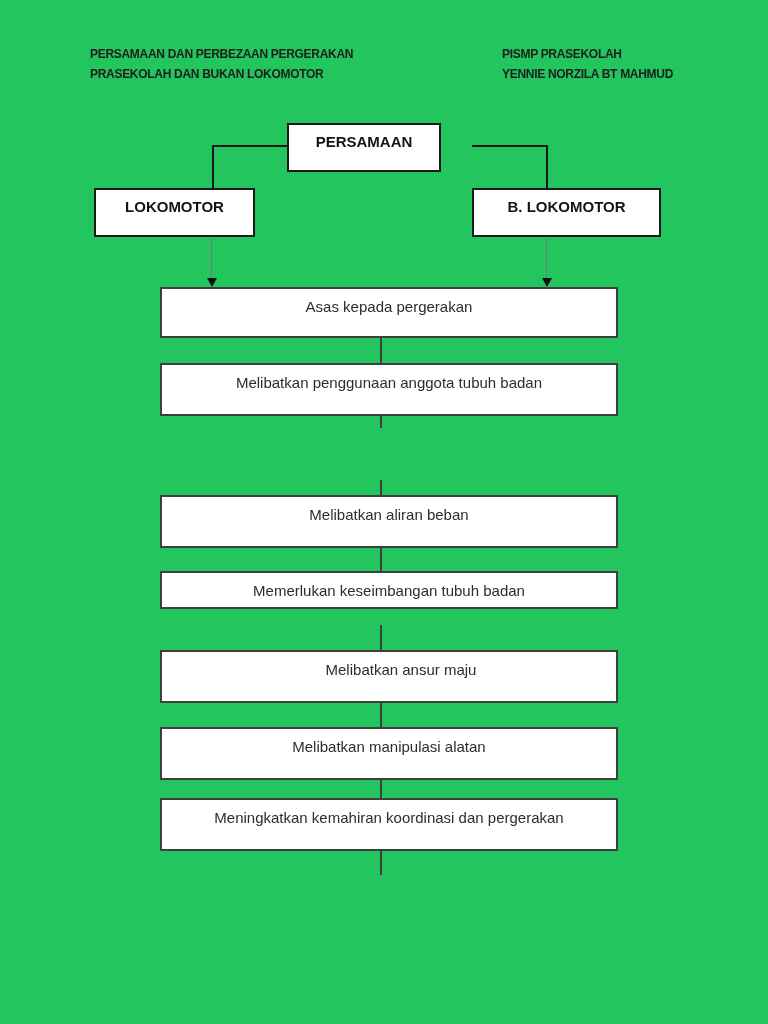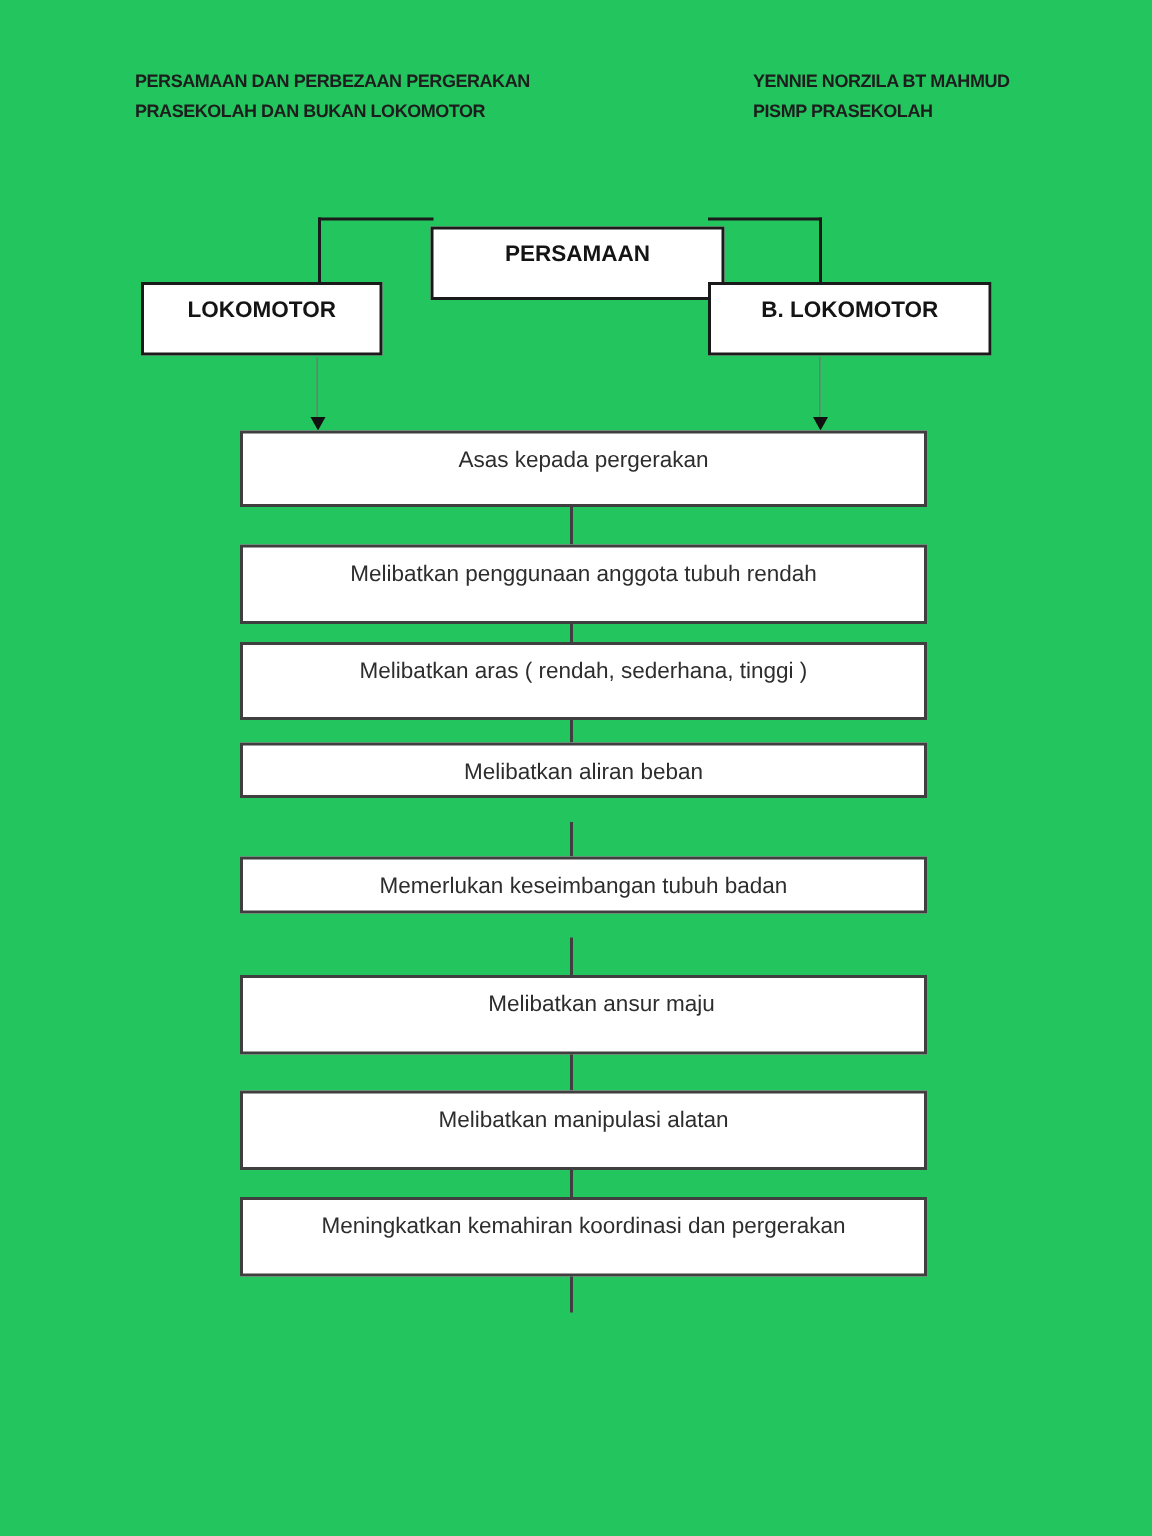--- a/index.html
+++ b/index.html
@@ -34,21 +34,21 @@
     position: absolute;
     border: 2px solid #1a1a1a;
     background: #ffffff;
     box-sizing: border-box;
     text-align: center;
     font-weight: bold;
     font-size: 15px;
     color: #141414;
     padding-top: 8px;
   }
-  .box-persamaan   { left: 287px; top: 123px; width: 196px; height: 49px; margin-top: 28px; }
+  .box-persamaan   { left: 287px; top: 123px; width: 154px; height: 49px; }
   .box-lokomotor   { left: 94px;  top: 188px; width: 161px; height: 49px; }
   .box-b-lokomotor { left: 472px; top: 188px; width: 189px; height: 49px; }
 
   
   .wbox {
     position: absolute;
     left: 160px;
     width: 458px;
     border: 2px solid #3f3f3f;
     background: #ffffff;
@@ -87,22 +87,22 @@
 </head>
 <body>
 
 <div class="page">
 
   <div class="hdr hdr-left">
     <div>PERSAMAAN DAN PERBEZAAN PERGERAKAN</div>
     <div>PRASEKOLAH DAN BUKAN LOKOMOTOR</div>
   </div>
   <div class="hdr hdr-right">
+    <div>PISMP PRASEKOLAH</div>
     <div>YENNIE NORZILA BT MAHMUD</div>
-    <div>PISMP PRASEKOLAH</div>
   </div>
 
   <div class="tbox box-persamaan">
     <span>PERSAMAAN</span>
   </div>
 
   <div class="line" style="left:212px; top:145px; width:77px; height:2px;"></div>
   <div class="line" style="left:212px; top:145px; width:2px; height:45px;"></div>
   <div class="line" style="left:472px; top:145px; width:76px; height:2px;"></div>
   <div class="line" style="left:546px; top:145px; width:2px; height:45px;"></div>
@@ -118,30 +118,27 @@
   <div class="arrowhead" style="left:207px; top:278px;"></div>
   <div class="shaft" style="left:546px; top:238px; height:42px;"></div>
   <div class="arrowhead" style="left:542px; top:278px;"></div>
 
   <div class="wbox" style="top:287px; height:51px;">
     <span>Asas kepada pergerakan</span>
   </div>
   <div class="vconn" style="top:338px; height:25px;"></div>
 
   <div class="wbox" style="top:363px; height:53px;">
-    <span>Melibatkan penggunaan anggota tubuh rendah</span>
+    <span>Melibatkan penggunaan anggota tubuh badan</span>
   </div>
   <div class="vconn" style="top:416px; height:12px;"></div>
 
-  <div class="wbox" style="top:428px; height:52px;">
-    <span>Melibatkan aras ( rendah, sederhana, tinggi )</span>
-  </div>
   <div class="vconn" style="top:480px; height:15px;"></div>
 
-  <div class="wbox" style="top:495px; height:37px;">
+  <div class="wbox" style="top:495px; height:53px;">
     <span>Melibatkan aliran beban</span>
   </div>
   <div class="vconn" style="top:548px; height:23px;"></div>
 
   <div class="wbox" style="top:571px; height:38px;">
     <span>Memerlukan keseimbangan tubuh badan</span>
   </div>
   <div class="vconn" style="top:625px; height:25px;"></div>
 
   <div class="wbox" style="top:650px; height:53px;padding-left:24px;">

